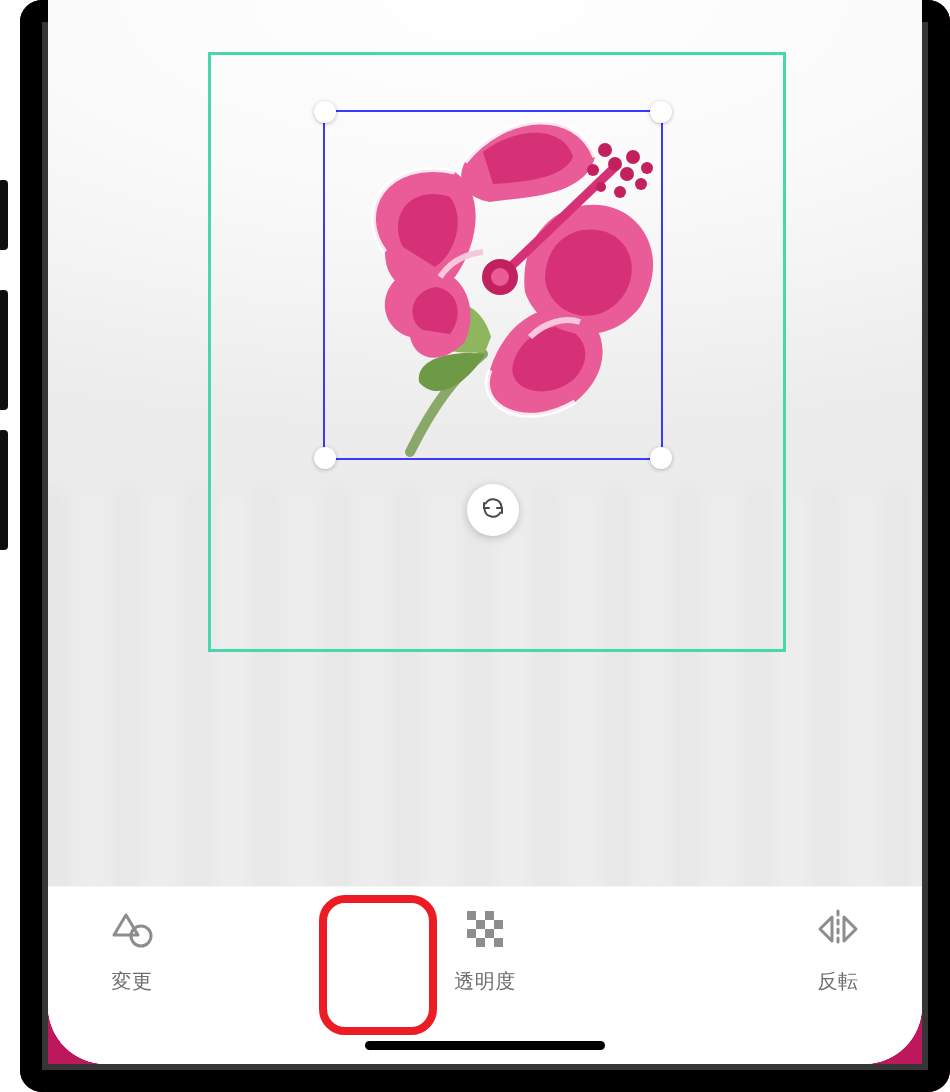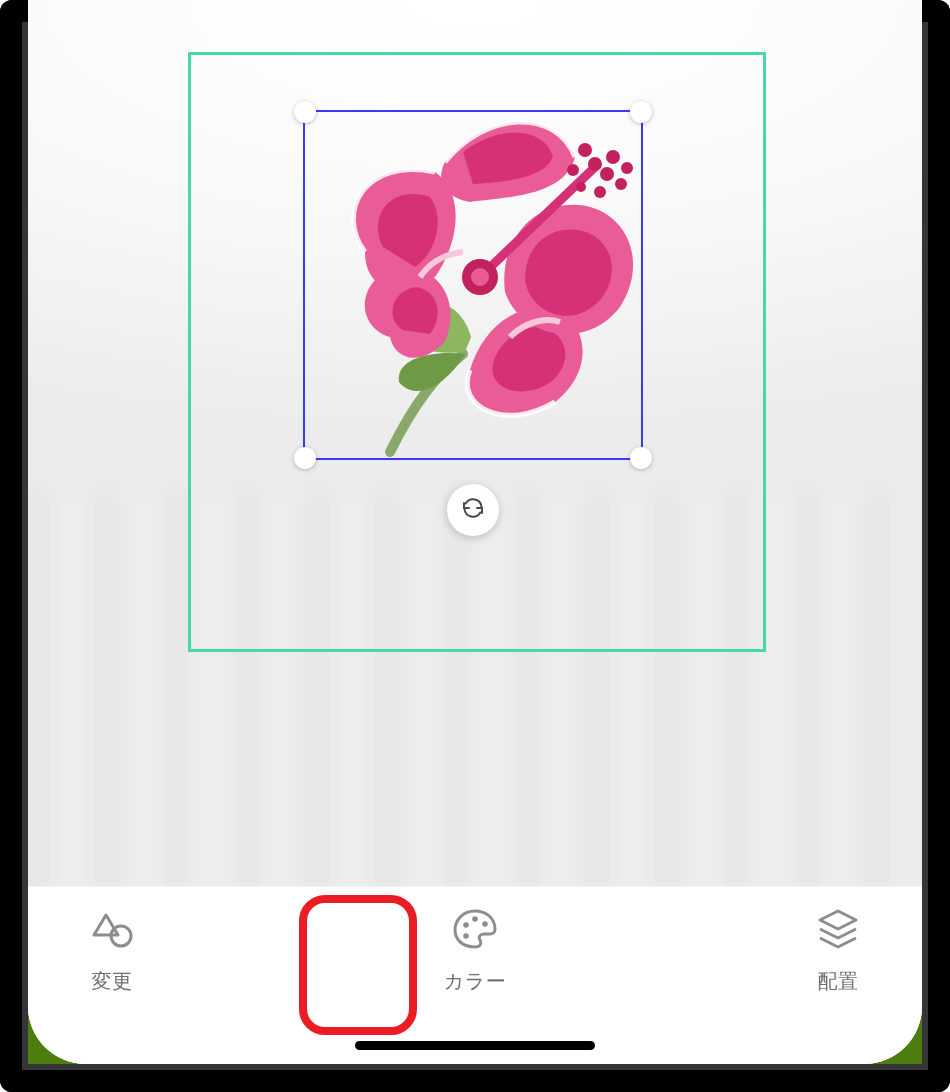--- a/index.html
+++ b/index.html
@@ -1,24 +1,25 @@
 <!DOCTYPE html>
 <html><head>
 <meta charset="utf-8">
 <style>
   * { box-sizing: border-box; margin: 0; padding: 0; }
   html, body { width: 950px; height: 1092px; overflow: hidden; font-family: -apple-system, "Hiragino Sans", "Yu Gothic", sans-serif; }
   body { background:#fff; }
 
   .frame {
     position:absolute; inset:0;
-    border-radius:12px;
+    border-radius:22px;
     box-shadow: inset 0 0 0 22px #000, inset 0 0 0 28px #353538;
     overflow:hidden;
-    background:#4d7c0f;
+    background:#be185d;
+    margin-left:20px;
   }
   .side-btn {
     position:absolute; width:10px; background:#0e0e0e; border-radius:4px;
   }
   .side-btn.r  { right:-2px; top:330px; height:180px; }
   .side-btn.l1 { left:-2px;  top:180px; height:70px; }
   .side-btn.l2 { left:-2px;  top:290px; height:120px; }
   .side-btn.l3 { left:-2px;  top:430px; height:120px; }
 
   .screen {
@@ -207,45 +208,50 @@
         <span>
           <svg viewBox="0 0 48 48" fill="none" stroke="#8d8d8d" stroke-width="3" stroke-linejoin="round">
             <path d="M6 30 L18 10 L30 30 Z"></path>
             <circle cx="33" cy="31" r="10"></circle>
           </svg>
         </span>
         <span class="lbl">変更</span>
       </div>
 
 
+
       <div class="tool">
         <span>
-          <svg viewBox="0 0 48 48" fill="none" stroke="#8d8d8d" stroke-width="3">
-            <path d="M24 6C12 6 4 15 4 25c0 10 8 17 20 17 5 0 7-3 5-7-2-3 0-6 4-6h6c3 0 5-2 5-5C44 14 36 6 24 6Z" stroke-linejoin="round"></path>
-            <circle cx="15" cy="20" r="2.8" fill="#8d8d8d" stroke="none"></circle>
-            <circle cx="24" cy="14" r="2.8" fill="#8d8d8d" stroke="none"></circle>
-            <circle cx="34" cy="19" r="2.8" fill="#8d8d8d" stroke="none"></circle>
-            <circle cx="15" cy="31" r="2.8" fill="#8d8d8d" stroke="none"></circle>
-          </svg>
-        </span>
-        <span class="lbl">カラー</span>
-      </div>
+          <svg viewBox="0 0 48 48">
+            <g fill="#8d8d8d">
+              <rect x="6" y="6" width="9" height="9"></rect>
+                <rect x="24" y="6" width="9" height="9"></rect>
+              <rect x="15" y="15" width="9" height="9"></rect>
+                <rect x="33" y="15" width="9" height="9"></rect>
+              <rect x="6" y="24" width="9" height="9"></rect>
+                <rect x="24" y="24" width="9" height="9"></rect>
+              <rect x="15" y="33" width="9" height="9"></rect>
+                <rect x="33" y="33" width="9" height="9"></rect>
+            </g>
+          </svg>
+        </span>
+        <span class="lbl">透明度</span>
+      </div>
+
 
 
       <div class="tool">
         <span>
-          <svg viewBox="0 0 48 48" fill="none" stroke="#8d8d8d" stroke-width="3" stroke-linejoin="round">
-            <path d="M24 6 6 15l18 9 18-9Z"></path>
-            <path d="M6 24l18 9 18-9"></path>
-            <path d="M6 33l18 9 18-9"></path>
-          </svg>
-        </span>
-        <span class="lbl">配置</span>
-      </div>
-
-
+          <svg viewBox="0 0 48 48" fill="none" stroke="#8d8d8d" stroke-width="3" stroke-linejoin="round" stroke-linecap="round">
+            <path d="M24 6v36" stroke-dasharray="4 5"></path>
+            <path d="M18 12 6 24l12 12Z"></path>
+            <path d="M30 12l12 12-12 12Z"></path>
+          </svg>
+        </span>
+        <span class="lbl">反転</span>
+      </div>
 
       <div class="highlight"></div>
     </div>
 
     <div class="home-ind"></div>
   </div>
 </div>
 
 </body></html>

